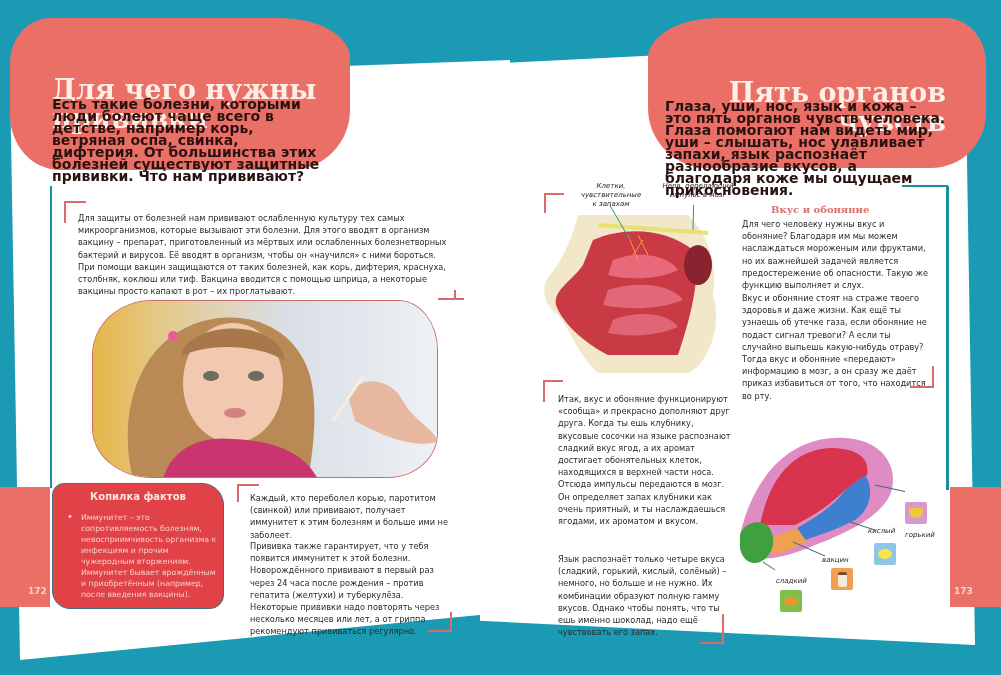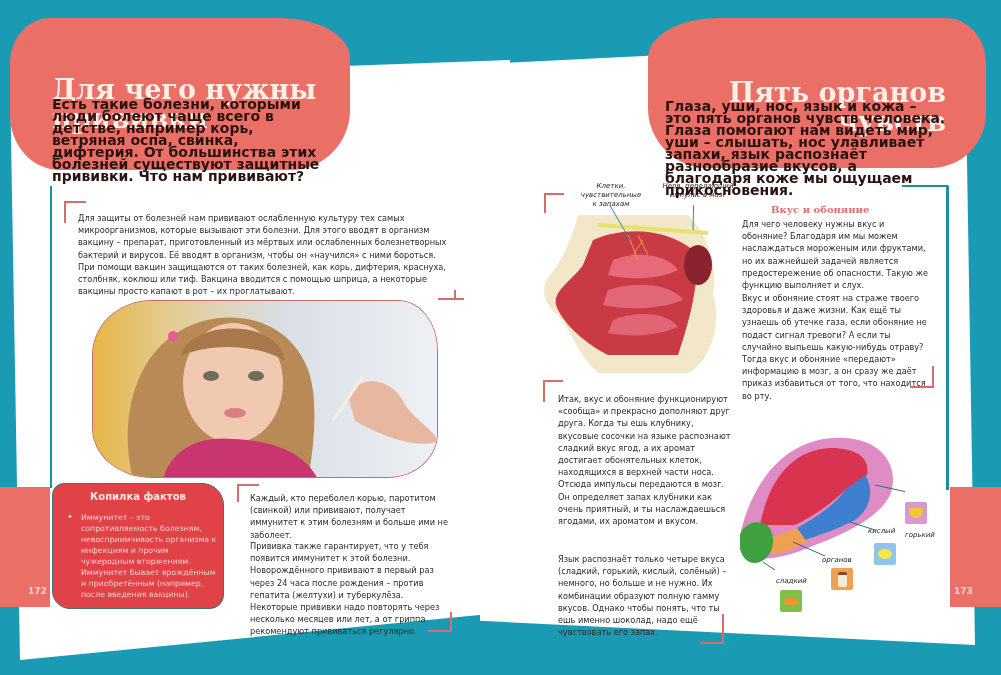--- a/index.html
+++ b/index.html
@@ -164,20 +164,20 @@
   <line x1="28" y1="132" x2="40" y2="140" stroke="#2d6c7a" stroke-width="1"></line>
 </svg>
 <div class="taste-label" style="left:905px;top:488px;margin-top:43px;">горький</div>
 <div class="food-icon" style="left:905px;top:502px;background:#d79ad0;">
   <div style="position:absolute;left:4px;top:6px;width:14px;height:10px;border-radius:0 0 8px 8px;background:#f2c63a;"></div>
 </div>
 <div class="taste-label" style="left:868px;top:527px;">кислый</div>
 <div class="food-icon" style="left:874px;top:543px;background:#8fc6e8;">
   <div style="position:absolute;left:4px;top:6px;width:14px;height:10px;border-radius:50%;background:#f6e64a;"></div>
 </div>
-<div class="taste-label" style="left:822px;top:556px;">органов</div>
+<div class="taste-label" style="left:822px;top:556px;">вакцин</div>
 <div class="food-icon" style="left:831px;top:568px;background:#f0a050;">
   <div style="position:absolute;left:7px;top:4px;width:9px;height:15px;border-radius:2px;background:#f3ecd6;border-top:3px solid #7a4b2a;"></div>
 </div>
 <div class="taste-label" style="left:776px;top:577px;">сладкий</div>
 <div class="food-icon" style="left:780px;top:590px;background:#7fc04a;">
   <div style="position:absolute;left:4px;top:8px;width:14px;height:7px;border-radius:4px;background:#e8982c;"></div>
 </div>
 
 </body></html>

